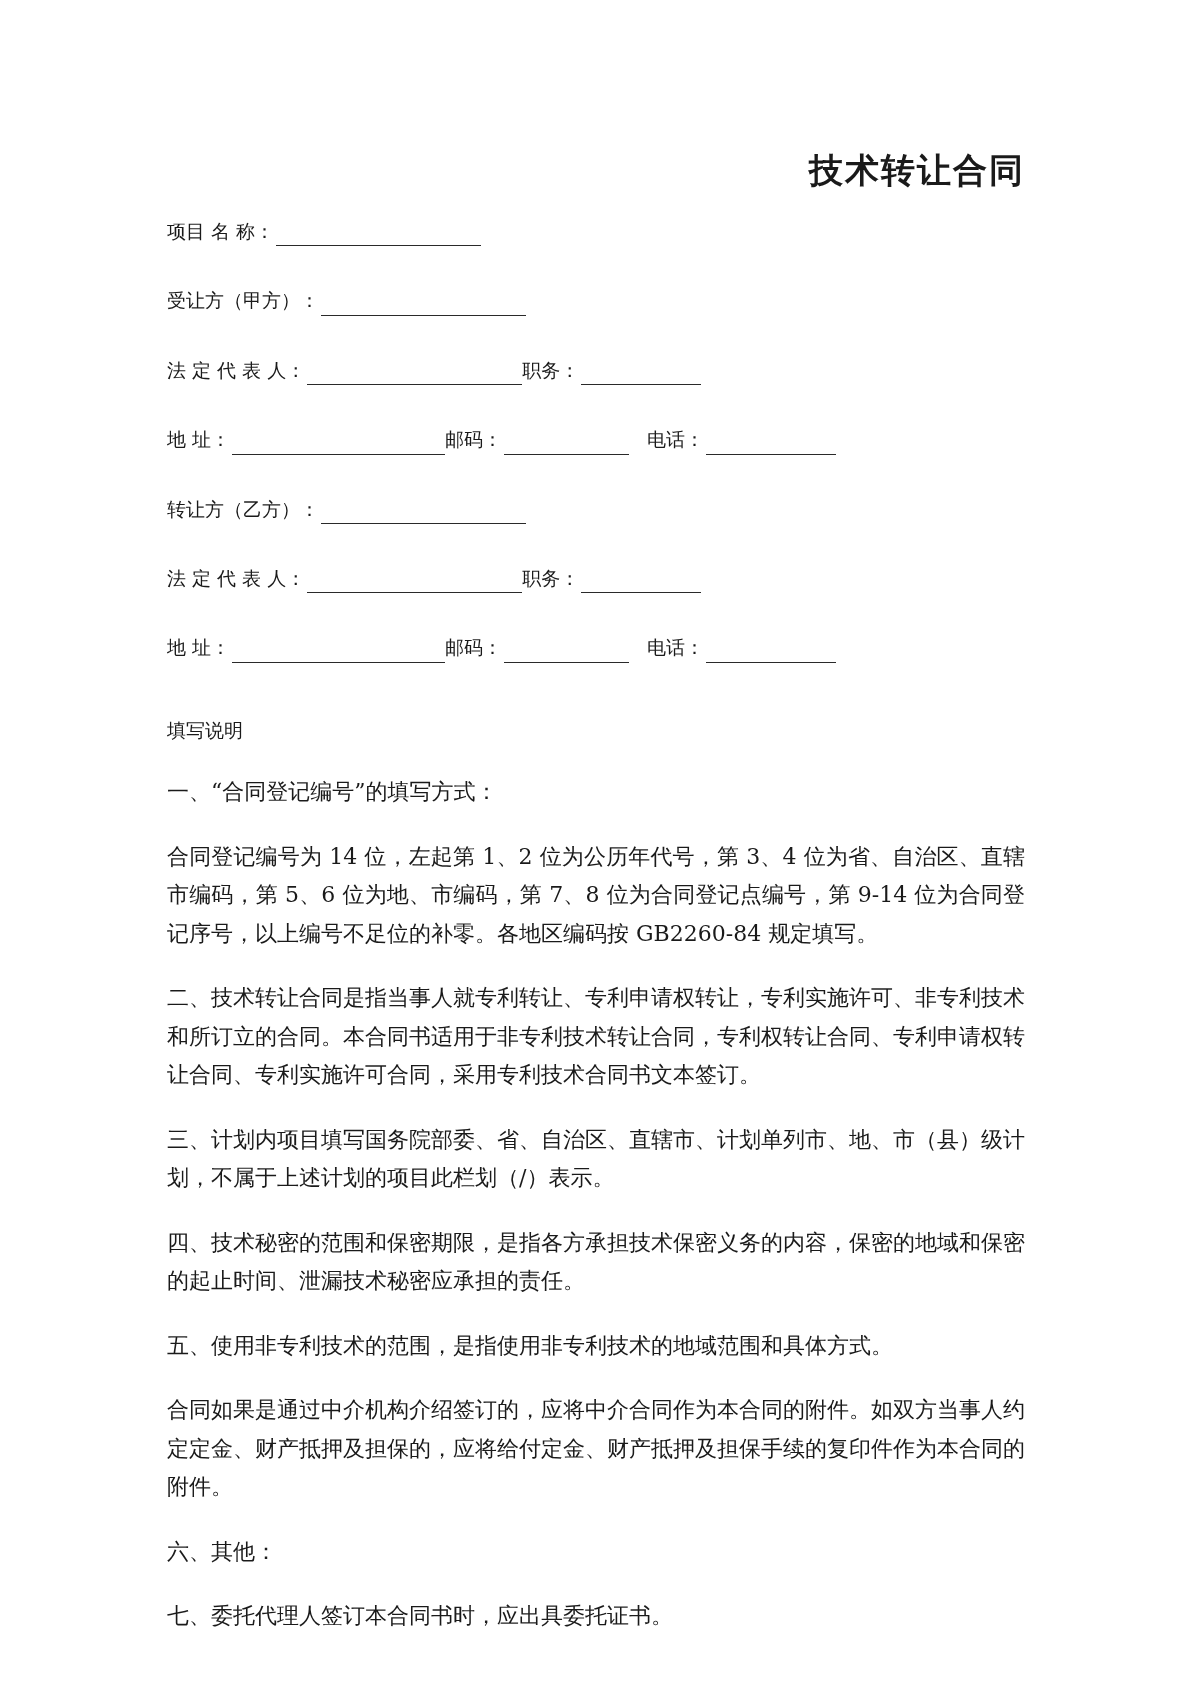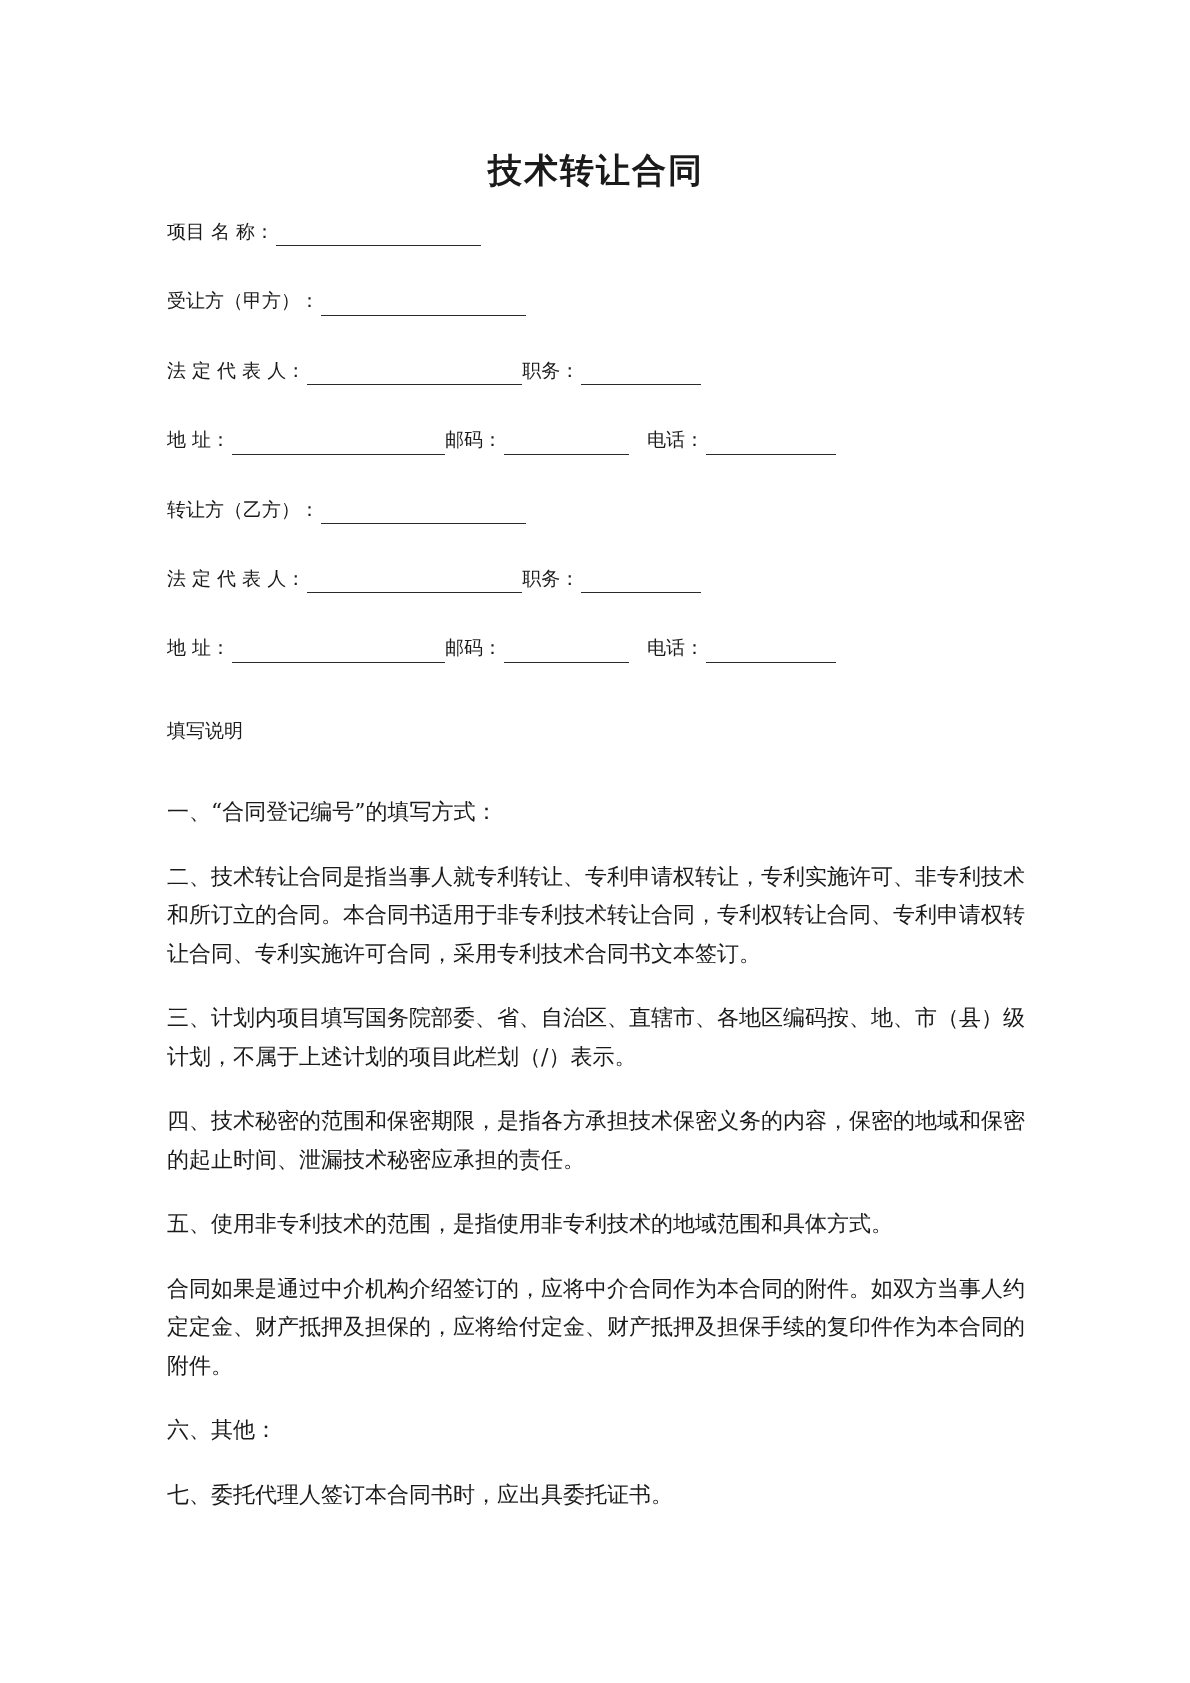--- a/index.html
+++ b/index.html
@@ -15,21 +15,21 @@
   .page {
     position: relative;
     width: 1190px;
     height: 1683px;
     margin: 0 auto;
     background: #ffffff;
     box-sizing: border-box;
     padding: 150px 165px 60px 167px;
   }
   .doc-title {
-    text-align: center;
+    text-align: right;
     font-size: 34px;
     font-weight: bold;
     letter-spacing: 2px;
     line-height: 1.2;
     margin: 0 0 26px 0;
     font-family: "DejaVu Sans", "Liberation Sans", sans-serif;
   }
   
   .field-row {
     display: flex;
@@ -56,21 +56,21 @@
   .blank.w-title  { width: 120px; }
   .blank.w-addr   { width: 213px; margin-right: 0; }
   .blank.w-zip    { width: 125px; }
   .blank.w-tel    { width: 130px; }
   .gap-sm { display: inline-block; width: 16px; flex: none; }
 
   
   .instr-heading {
     font-size: 19px;
     line-height: 1.6;
-    margin: 52px 0 48px 0;
+    margin: 52px 0 28px 0;
   }
   .para {
     font-size: 22px;
     line-height: 1.75;
     margin: 0 0 26px 0;
     text-align: justify;
     text-justify: inter-ideograph;
   }
 </style>
 </head>
@@ -125,21 +125,22 @@
     <span class="field-label">邮码：</span>
     <span class="blank w-zip"></span>
     <span class="gap-sm"></span>
     <span class="field-label">电话：</span>
     <span class="blank w-tel"></span>
   </div>
 
   <div class="instr-heading">填写说明</div>
 
   <p class="para">一、“合同登记编号”的填写方式：</p>
+  <p class="para">合同登记编号为 14 位，左起第 1、2 位为公历年代号，第 3、4 位为省、自治区、直辖市编码，第 5、6 位为地、市编码，第 7、8 位为合同登记点编号，第 9-14 位为合同登记序号，以上编号不足位的补零。各地区编码按 GB2260-84 规定填写。</p>
   <p class="para">二、技术转让合同是指当事人就专利转让、专利申请权转让，专利实施许可、非专利技术和所订立的合同。本合同书适用于非专利技术转让合同，专利权转让合同、专利申请权转让合同、专利实施许可合同，采用专利技术合同书文本签订。</p>
-  <p class="para">三、计划内项目填写国务院部委、省、自治区、直辖市、各地区编码按、地、市（县）级计划，不属于上述计划的项目此栏划（/）表示。</p>
+  <p class="para">三、计划内项目填写国务院部委、省、自治区、直辖市、计划单列市、地、市（县）级计划，不属于上述计划的项目此栏划（/）表示。</p>
   <p class="para">四、技术秘密的范围和保密期限，是指各方承担技术保密义务的内容，保密的地域和保密的起止时间、泄漏技术秘密应承担的责任。</p>
   <p class="para">五、使用非专利技术的范围，是指使用非专利技术的地域范围和具体方式。</p>
   <p class="para">合同如果是通过中介机构介绍签订的，应将中介合同作为本合同的附件。如双方当事人约定定金、财产抵押及担保的，应将给付定金、财产抵押及担保手续的复印件作为本合同的附件。</p>
   <p class="para">六、其他：</p>
   <p class="para">七、委托代理人签订本合同书时，应出具委托证书。</p>
 
 </div>
 
 </body></html>

